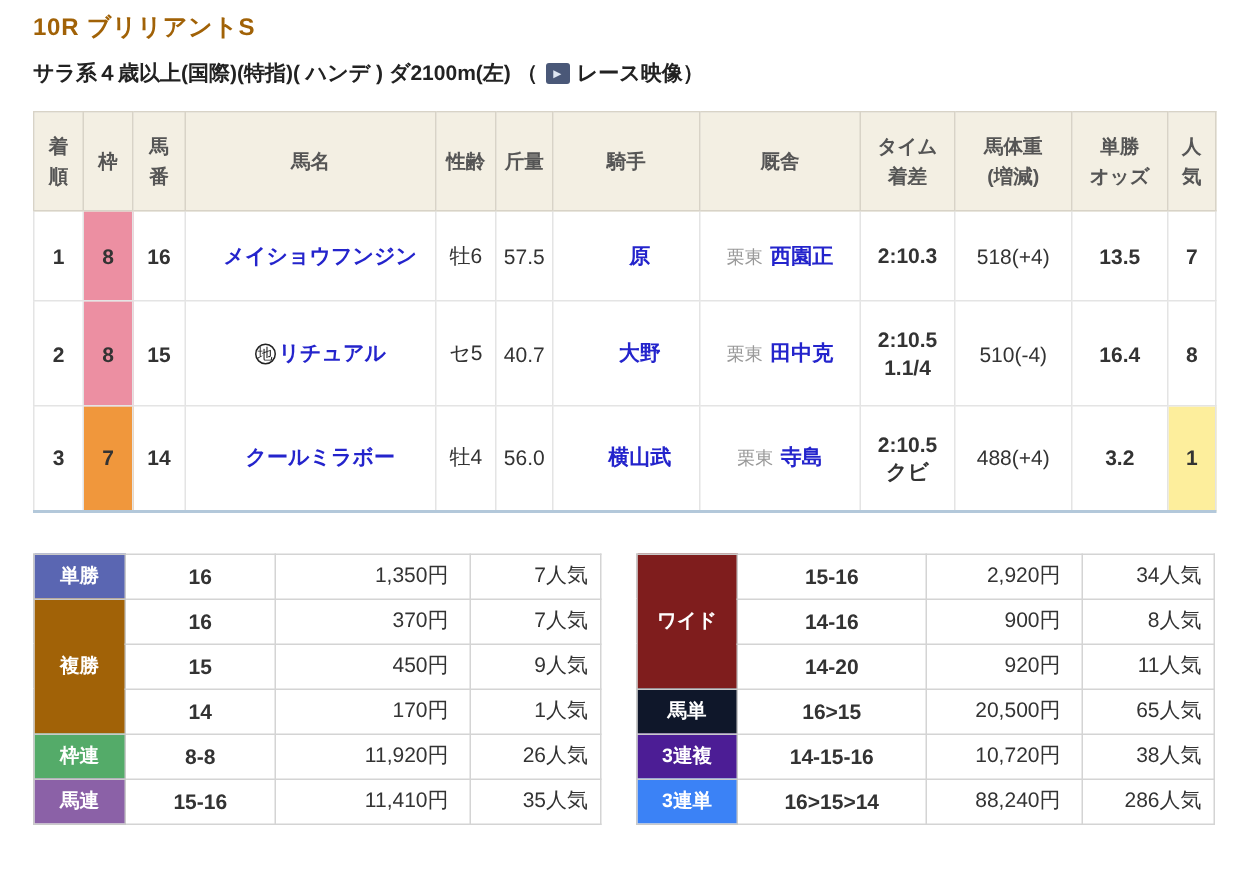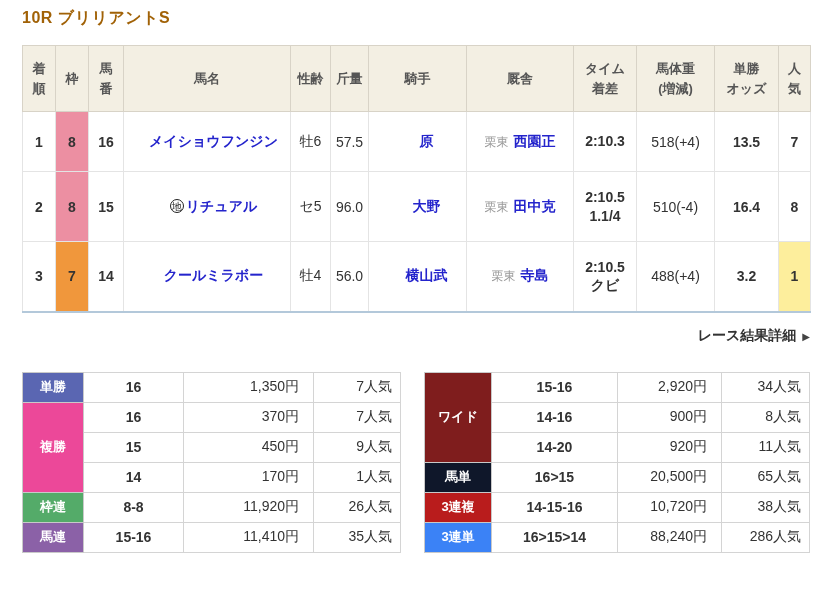--- a/index.html
+++ b/index.html
@@ -58,20 +58,31 @@
   td.amount { text-align:right; padding-right:14px; font-weight:normal; }
   td.pop { text-align:right; padding-right:8px; font-size:13px; color:#333; }
 </style>
 </head>
 <body>
 
 <div class="page">
 
   <div class="race-title">10R ブリリアントS</div>
 
+  <div class="race-sub">
+    <span>サラ系４歳以上(国際)(特指)( ハンデ ) ダ2100m(左)</span>
+    <span class="video-wrap">
+      <span>（</span>
+      <span class="video-icon">
+          <span>▶</span>
+        </span>
+      <a class="video-link">レース映像</a>
+      <span>）</span>
+    </span>
+  </div>
 
   <table class="results">
     <colgroup>
       <col style="width:33px">
         <col style="width:33px">
         <col style="width:35px">
       <col style="width:167px">
         <col style="width:40px">
         <col style="width:38px">
       <col style="width:98px">
@@ -117,21 +128,21 @@
           <td>518(+4)</td>
           <td class="odds">13.5</td>
           <td class="ninki">7</td>
         </tr>
         <tr>
           <td class="rank">2</td>
           <td class="waku" style="background: rgb(236, 143, 162);">8</td>
           <td class="horse-no">15</td>
           <td class="horse-name"><span class="mark-circle">地</span><a class="blue-link">リチュアル</a></td>
           <td>セ5</td>
-          <td>96.0</td>
+          <td>40.7</td>
           <td class="jockey"><a class="blue-link">大野</a></td>
           <td class="stable"><span class="stable-area">栗東</span><a class="blue-link">田中克</a></td>
           <td class="time">2:10.5
 1.1/4</td>
           <td>510(-4)</td>
           <td class="odds">16.4</td>
           <td class="ninki">8</td>
         </tr>
         <tr>
           <td class="rank">3</td>
@@ -144,41 +155,38 @@
           <td class="stable"><span class="stable-area">栗東</span><a class="blue-link">寺島</a></td>
           <td class="time">2:10.5
 クビ</td>
           <td>488(+4)</td>
           <td class="odds">3.2</td>
           <td class="ninki" style="background: rgb(253, 238, 156);">1</td>
         </tr>
       </tbody>
   </table>
 
-  <div class="detail-row">
-    <a class="detail-link"><span>レース結果詳細</span><span class="detail-arrow">▶</span></a>
-  </div>
 
   <div class="payout-area">
     <table class="pay" id="pay-left">
       <colgroup>
         <col style="width:61px">
           <col style="width:100px">
           <col style="width:130px">
           <col style="width:87px">
       </colgroup>
       <tbody>
           <tr>
             <th class="ptype" style="background: rgb(90, 102, 178);">単勝</th>
             <td class="combo">16</td>
             <td class="amount">1,350円</td>
             <td class="pop">7人気</td>
           </tr>
           <tr>
-            <th class="ptype" rowspan="3" style="background: #ec4899;">複勝</th>
+            <th class="ptype" rowspan="3" style="background: #a16207;">複勝</th>
             <td class="combo">16</td>
             <td class="amount">370円</td>
             <td class="pop">7人気</td>
           </tr>
           <tr>
             <td class="combo">15</td>
             <td class="amount">450円</td>
             <td class="pop">9人気</td>
           </tr>
           <tr>
@@ -224,21 +232,21 @@
             <td class="amount">920円</td>
             <td class="pop">11人気</td>
           </tr>
           <tr>
             <th class="ptype" style="background: #0f172a;">馬単</th>
             <td class="combo">16&gt;15</td>
             <td class="amount">20,500円</td>
             <td class="pop">65人気</td>
           </tr>
           <tr>
-            <th class="ptype" style="background: #b91c1c;">3連複</th>
+            <th class="ptype" style="background: #4c1d95;">3連複</th>
             <td class="combo">14-15-16</td>
             <td class="amount">10,720円</td>
             <td class="pop">38人気</td>
           </tr>
           <tr>
             <th class="ptype" style="background: #3b82f6;">3連単</th>
             <td class="combo">16&gt;15&gt;14</td>
             <td class="amount">88,240円</td>
             <td class="pop">286人気</td>
           </tr>

